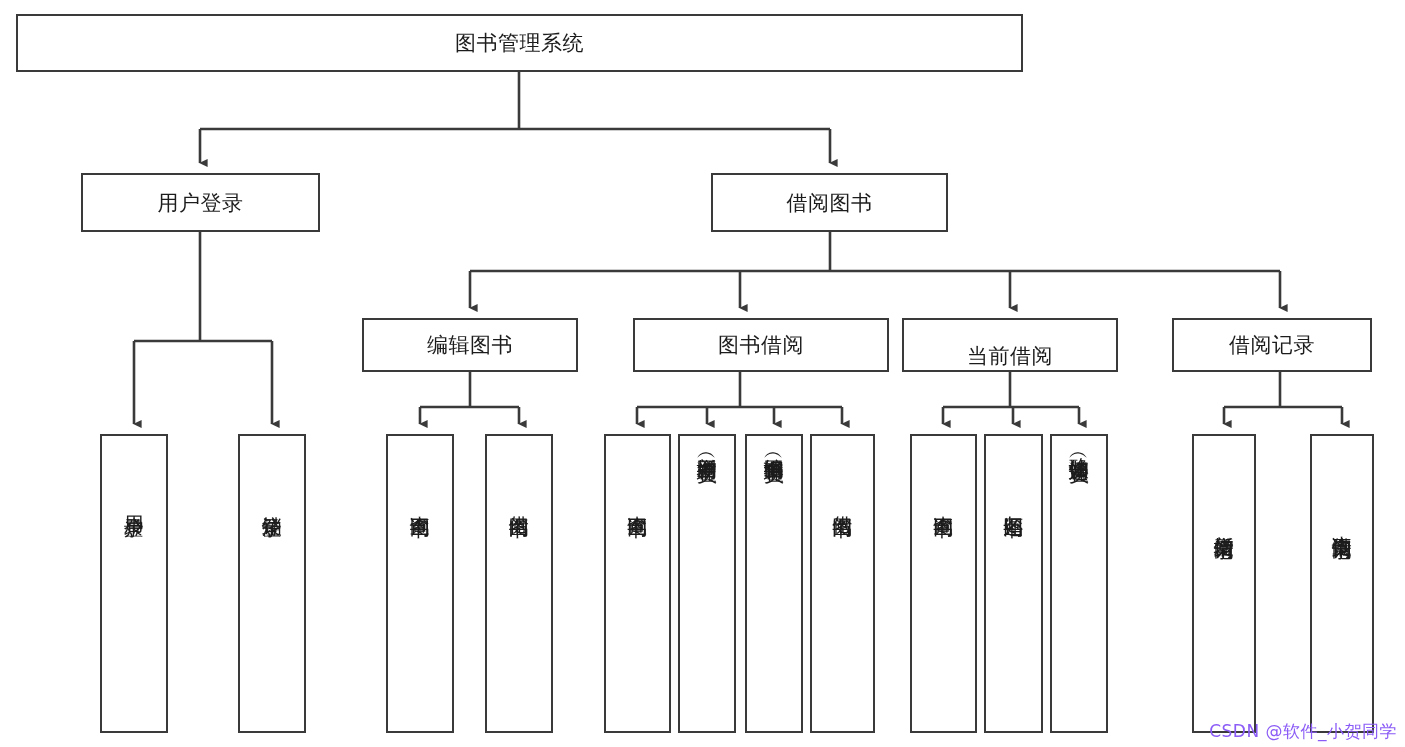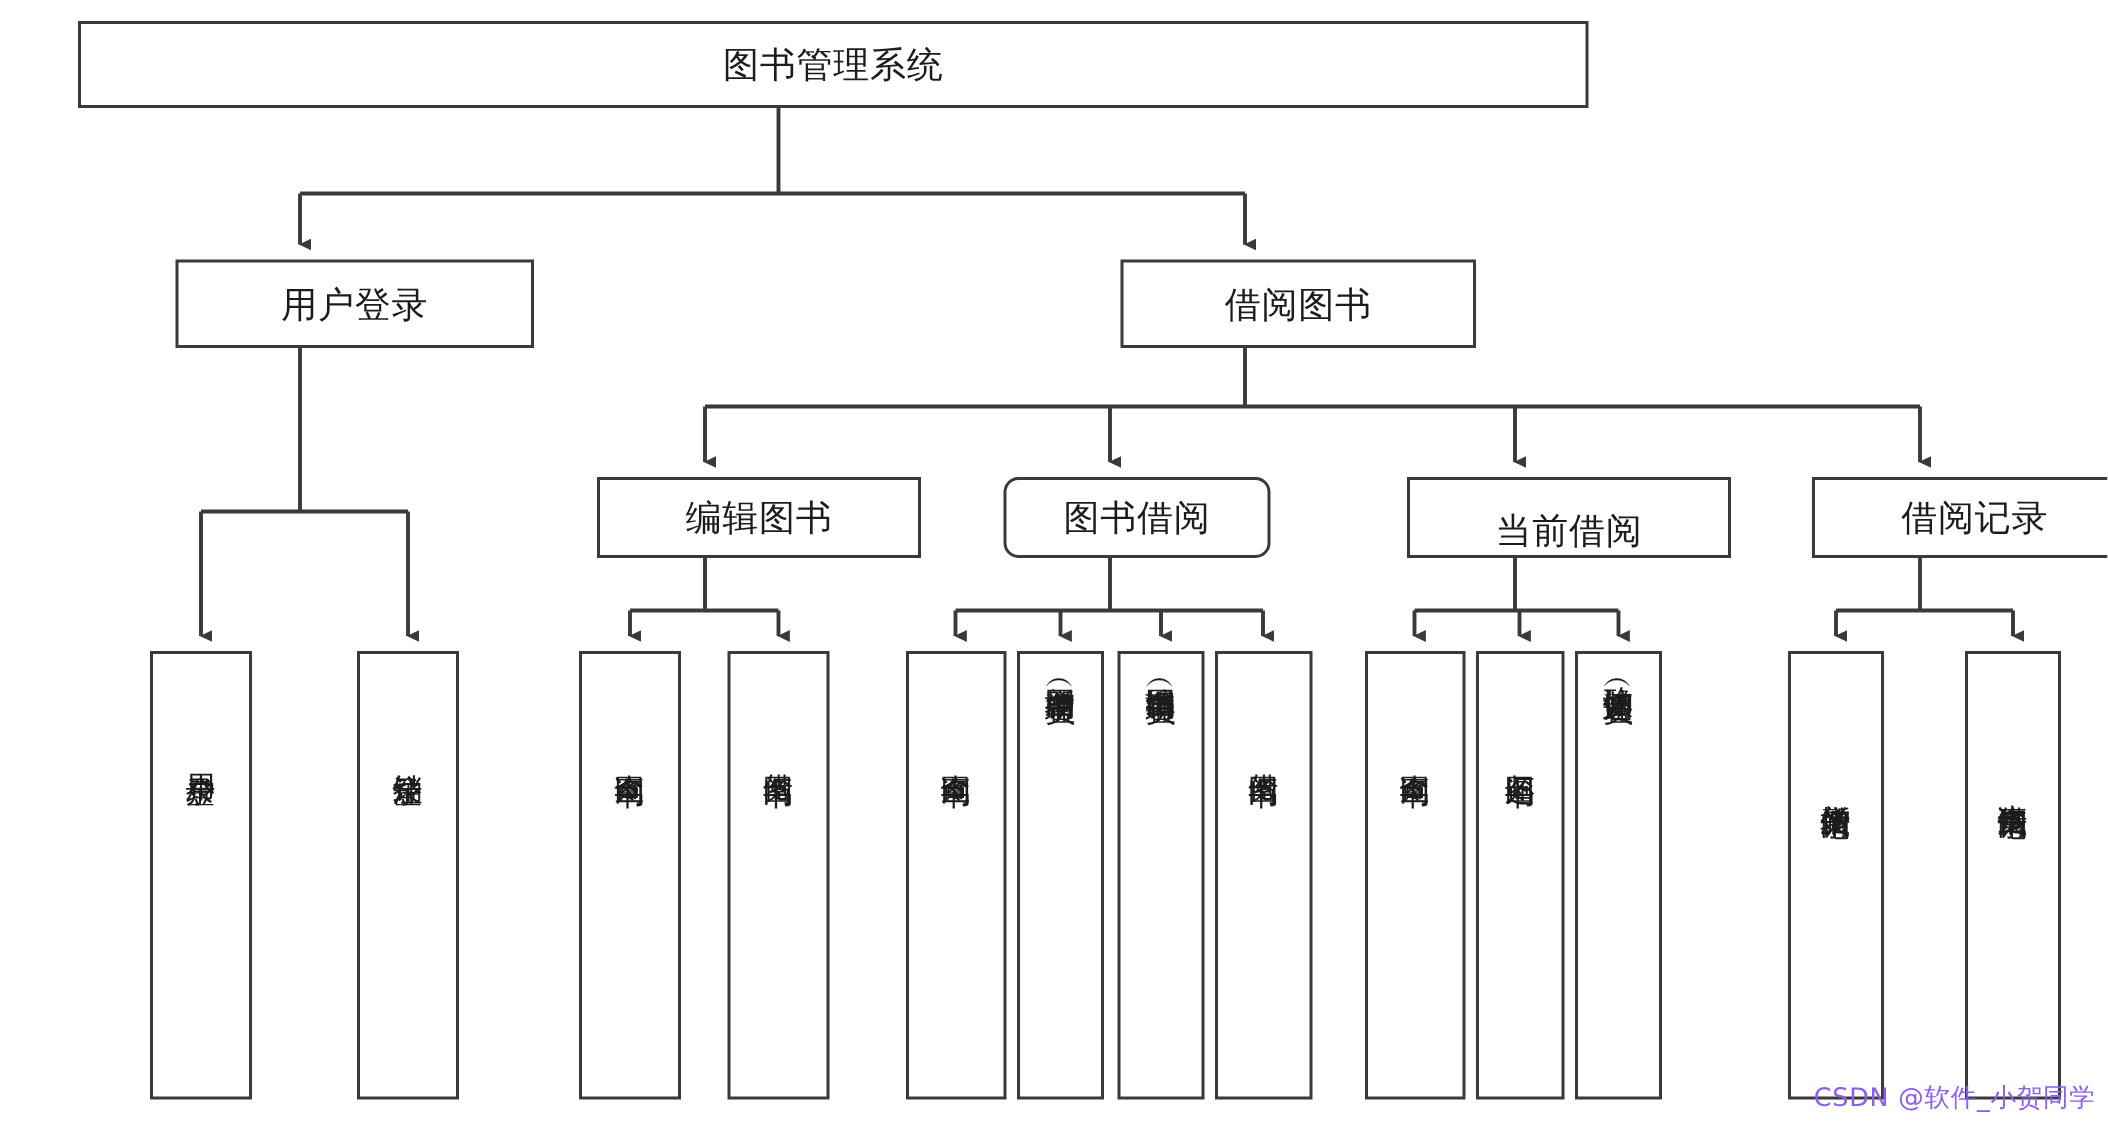--- a/index.html
+++ b/index.html
@@ -30,23 +30,22 @@
     position: absolute;
     box-sizing: border-box;
     background: #ffffff;
     border: 2px solid #3a3a3a;
     display: flex;
     align-items: center;
     justify-content: center;
     color: #1c1c1c;
   }
   .node.horiz {
-    font-size: 24px;
+    font-size: 21px;
     letter-spacing: 0.5px;
-    margin-left: 36px;
   }
   .node.vert {
     align-items: flex-start;
     justify-content: center;
     padding-top: 6px;
   }
   .node.vert .vtext {
     writing-mode: vertical-rl;
     text-orientation: upright;
     -webkit-text-orientation: upright;
@@ -145,27 +144,27 @@
   <div class="node horiz" style="left:81px; top:173px; width:239px; height:59px;">
     <span>用户登录</span>
   </div>
   <div class="node horiz" style="left:711px; top:173px; width:237px; height:59px;">
     <span>借阅图书</span>
   </div>
 
   <div class="node horiz" style="left:362px; top:318px; width:216px; height:54px;">
     <span>编辑图书</span>
   </div>
-  <div class="node horiz" style="left:633px; top:318px; width:178px; height:54px;border-radius:10px;">
+  <div class="node horiz" style="left:633px; top:318px; width:256px; height:54px;">
     <span>图书借阅</span>
   </div>
   <div class="node horiz" style="left:902px; top:318px; width:216px; height:54px;align-items:flex-end;">
     <span>当前借阅</span>
   </div>
-  <div class="node horiz" style="left:1172px; top:318px; width:217px; height:54px;">
+  <div class="node horiz" style="left:1172px; top:318px; width:200px; height:54px;">
     <span>借阅记录</span>
   </div>
 
   <div class="node vert mid" style="left:100px; top:434px; width:68px; height:299px;">
     <span class="vtext">用户登录</span>
   </div>
   <div class="node vert mid" style="left:238px; top:434px; width:68px; height:299px;">
     <span class="vtext">注销登录</span>
   </div>
 

